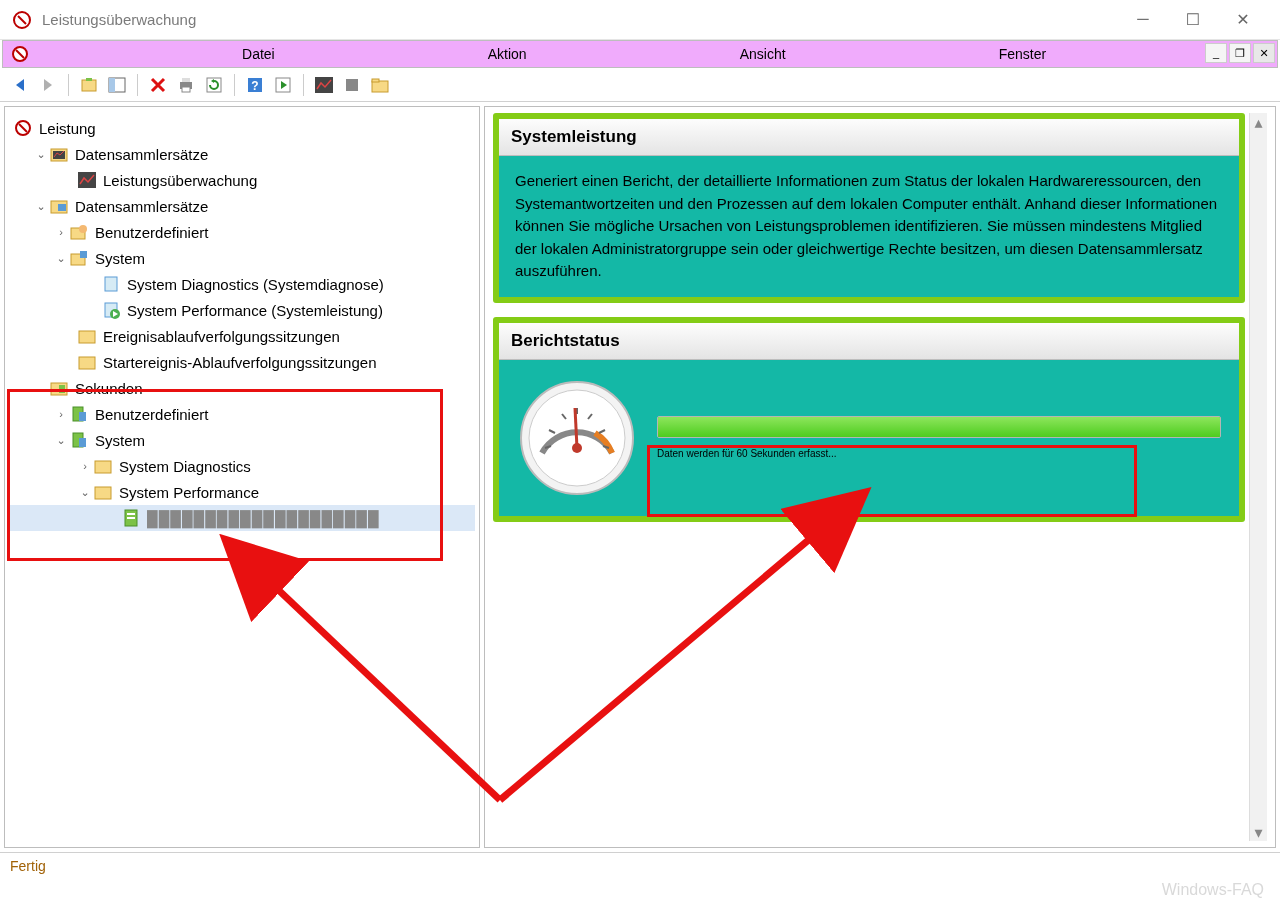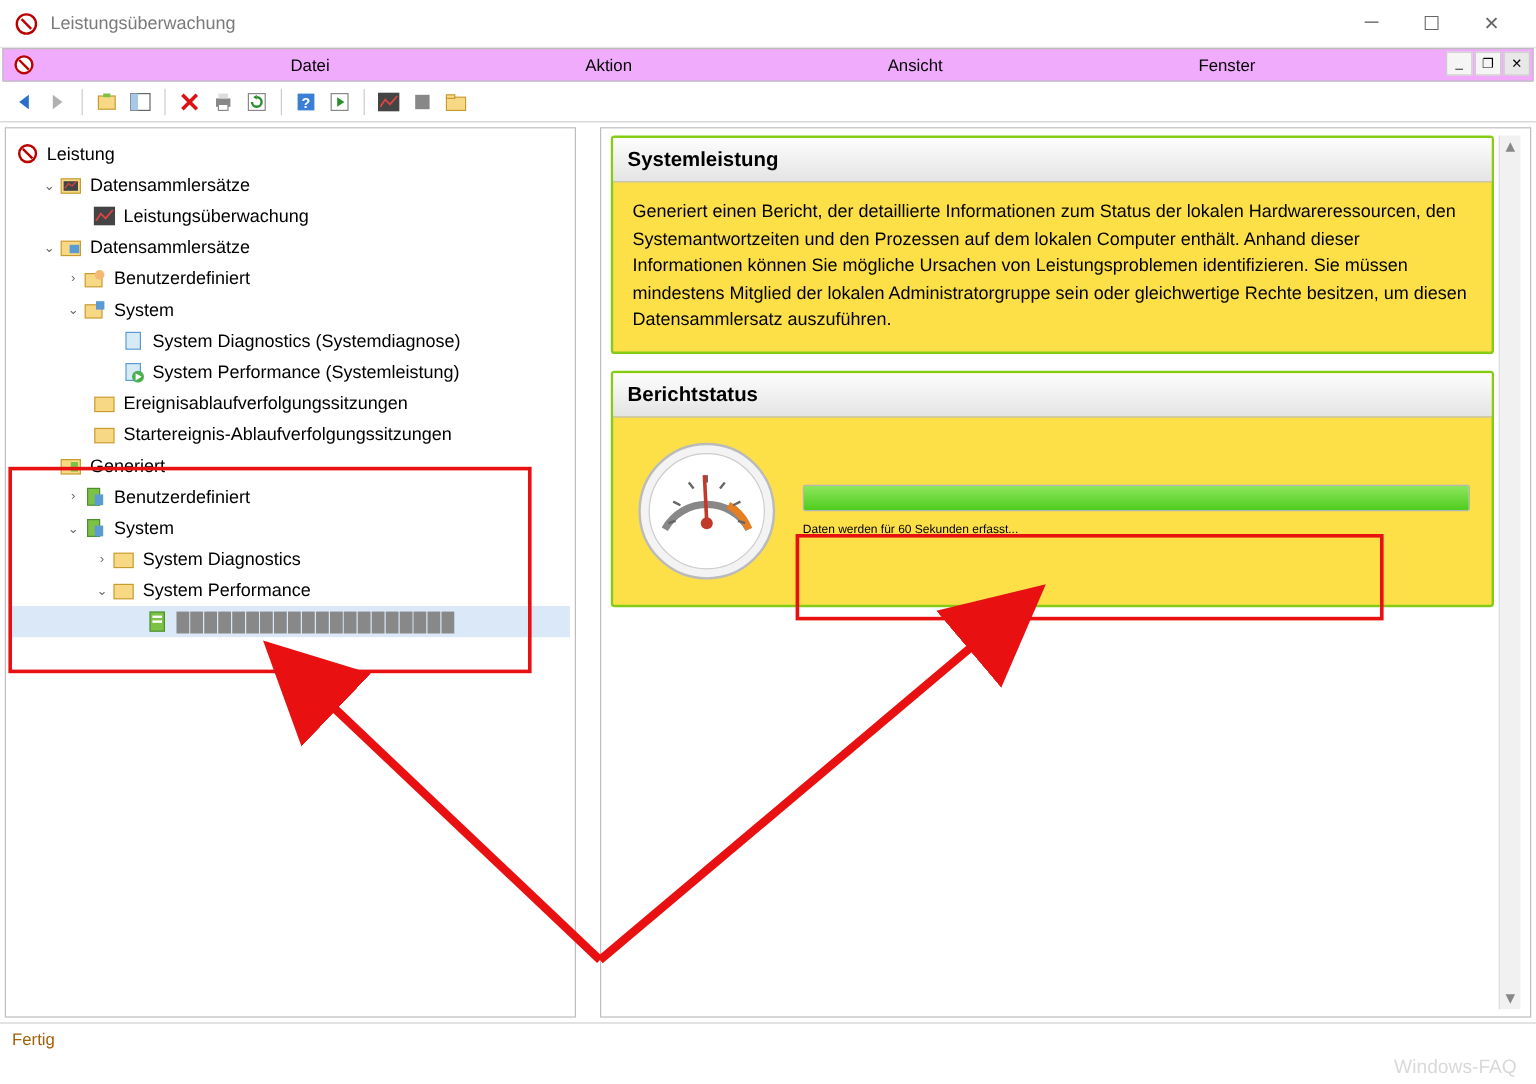--- a/index.html
+++ b/index.html
@@ -19,42 +19,42 @@
 .mdi-controls { position: absolute; right: 2px; top: 2px; display: flex; gap: 2px; }
 .mdi-controls span { width: 22px; height: 20px; border: 1px solid #ccc; background: #f5f5f5; display: flex; align-items: center; justify-content: center; font-size: 11px; }
 .mdi-controls span.close { background: #e8e8e8; }
 
 
 .toolbar { height: 34px; border-bottom: 1px solid #d0d0d0; display: flex; align-items: center; padding: 0 8px; gap: 4px; }
 .tb-btn { width: 24px; height: 24px; display: flex; align-items: center; justify-content: center; }
 .tb-sep { width: 1px; height: 22px; background: #ccc; margin: 0 4px; }
 
 
-.main-area { display: flex; height: 750px; padding: 4px; gap: 20px; }
+.main-area { display: flex; height: 750px; padding: 4px; gap: 4px; }
 .tree-panel { width: 476px; border: 1px solid #bdbdbd; padding: 8px 4px; overflow: auto; position: relative; }
 .content-panel { flex: 1; border: 1px solid #bdbdbd; padding: 6px 8px; position: relative; display: flex; }
 
 
 .tree-row { display: flex; align-items: center; height: 26px; font-size: 15px; color: #000; white-space: nowrap; }
 .tree-expand { width: 16px; display: inline-flex; justify-content: center; color: #666; font-size: 11px; cursor: pointer; }
 .tree-icon { width: 20px; height: 20px; margin-right: 6px; display: inline-flex; align-items: center; justify-content: center; }
 .tree-label { }
 .tree-row.selected { background: #dbe8f7; }
 
 
 .ind1 { padding-left: 4px; }
 .ind2 { padding-left: 24px; }
 .ind3 { padding-left: 44px; }
 .ind4 { padding-left: 68px; }
 .ind5 { padding-left: 92px; }
 .ind6 { padding-left: 112px; }
 
 
 .content-inner { flex: 1; padding-right: 4px; }
-.section { border: 2px solid #84cc16; border-radius: 3px; margin-bottom: 14px; background: #fde047; }
+.section { border: 6px solid #84cc16; border-radius: 3px; margin-bottom: 14px; background: #14b8a6; }
 .section-hdr { background: linear-gradient(#fdfdfd, #e4e4e4); border-bottom: 1px solid #bdbdbd; padding: 8px 12px; font-weight: bold; font-size: 17px; }
 .section-body { padding: 14px 16px; font-size: 15px; line-height: 1.5; }
 
 .status-body { display: flex; align-items: center; gap: 20px; padding: 18px; }
 .gauge { width: 120px; height: 120px; }
 .progress-area { flex: 1; }
 .progress-bar { height: 22px; background: #e8e8e8; border: 1px solid #b5b5b5; border-radius: 2px; overflow: hidden; }
 .progress-fill { height: 100%; width: 100%; background: linear-gradient(#8de65c, #4ecc1f); }
 .progress-text { margin-top: 10px; font-size: 10px; }
 
@@ -284,21 +284,21 @@
       <span class="tree-label">Startereignis-Ablaufverfolgungssitzungen</span>
     </div>
     <div class="tree-row ind2">
       <span class="tree-expand">⌄</span>
       <span class="tree-icon">
           <svg width="18" height="16">
             <rect x="1" y="3" width="16" height="12" fill="#f7d985" stroke="#c89b2e"></rect>
             <rect x="9" y="5" width="6" height="8" fill="#7cc247"></rect>
           </svg>
         </span>
-      <span class="tree-label">Generiert</span>
+      <span class="tree-label">Sekunden</span>
     </div>
     <div class="tree-row ind3">
       <span class="tree-expand">›</span>
       <span class="tree-icon">
           <svg width="18" height="18">
             <rect x="3" y="2" width="10" height="14" fill="#7cc247" stroke="#4a8f2a"></rect>
             <rect x="9" y="7" width="7" height="9" fill="#5b9bd5"></rect>
           </svg>
         </span>
       <span class="tree-label">Benutzerdefiniert</span>

